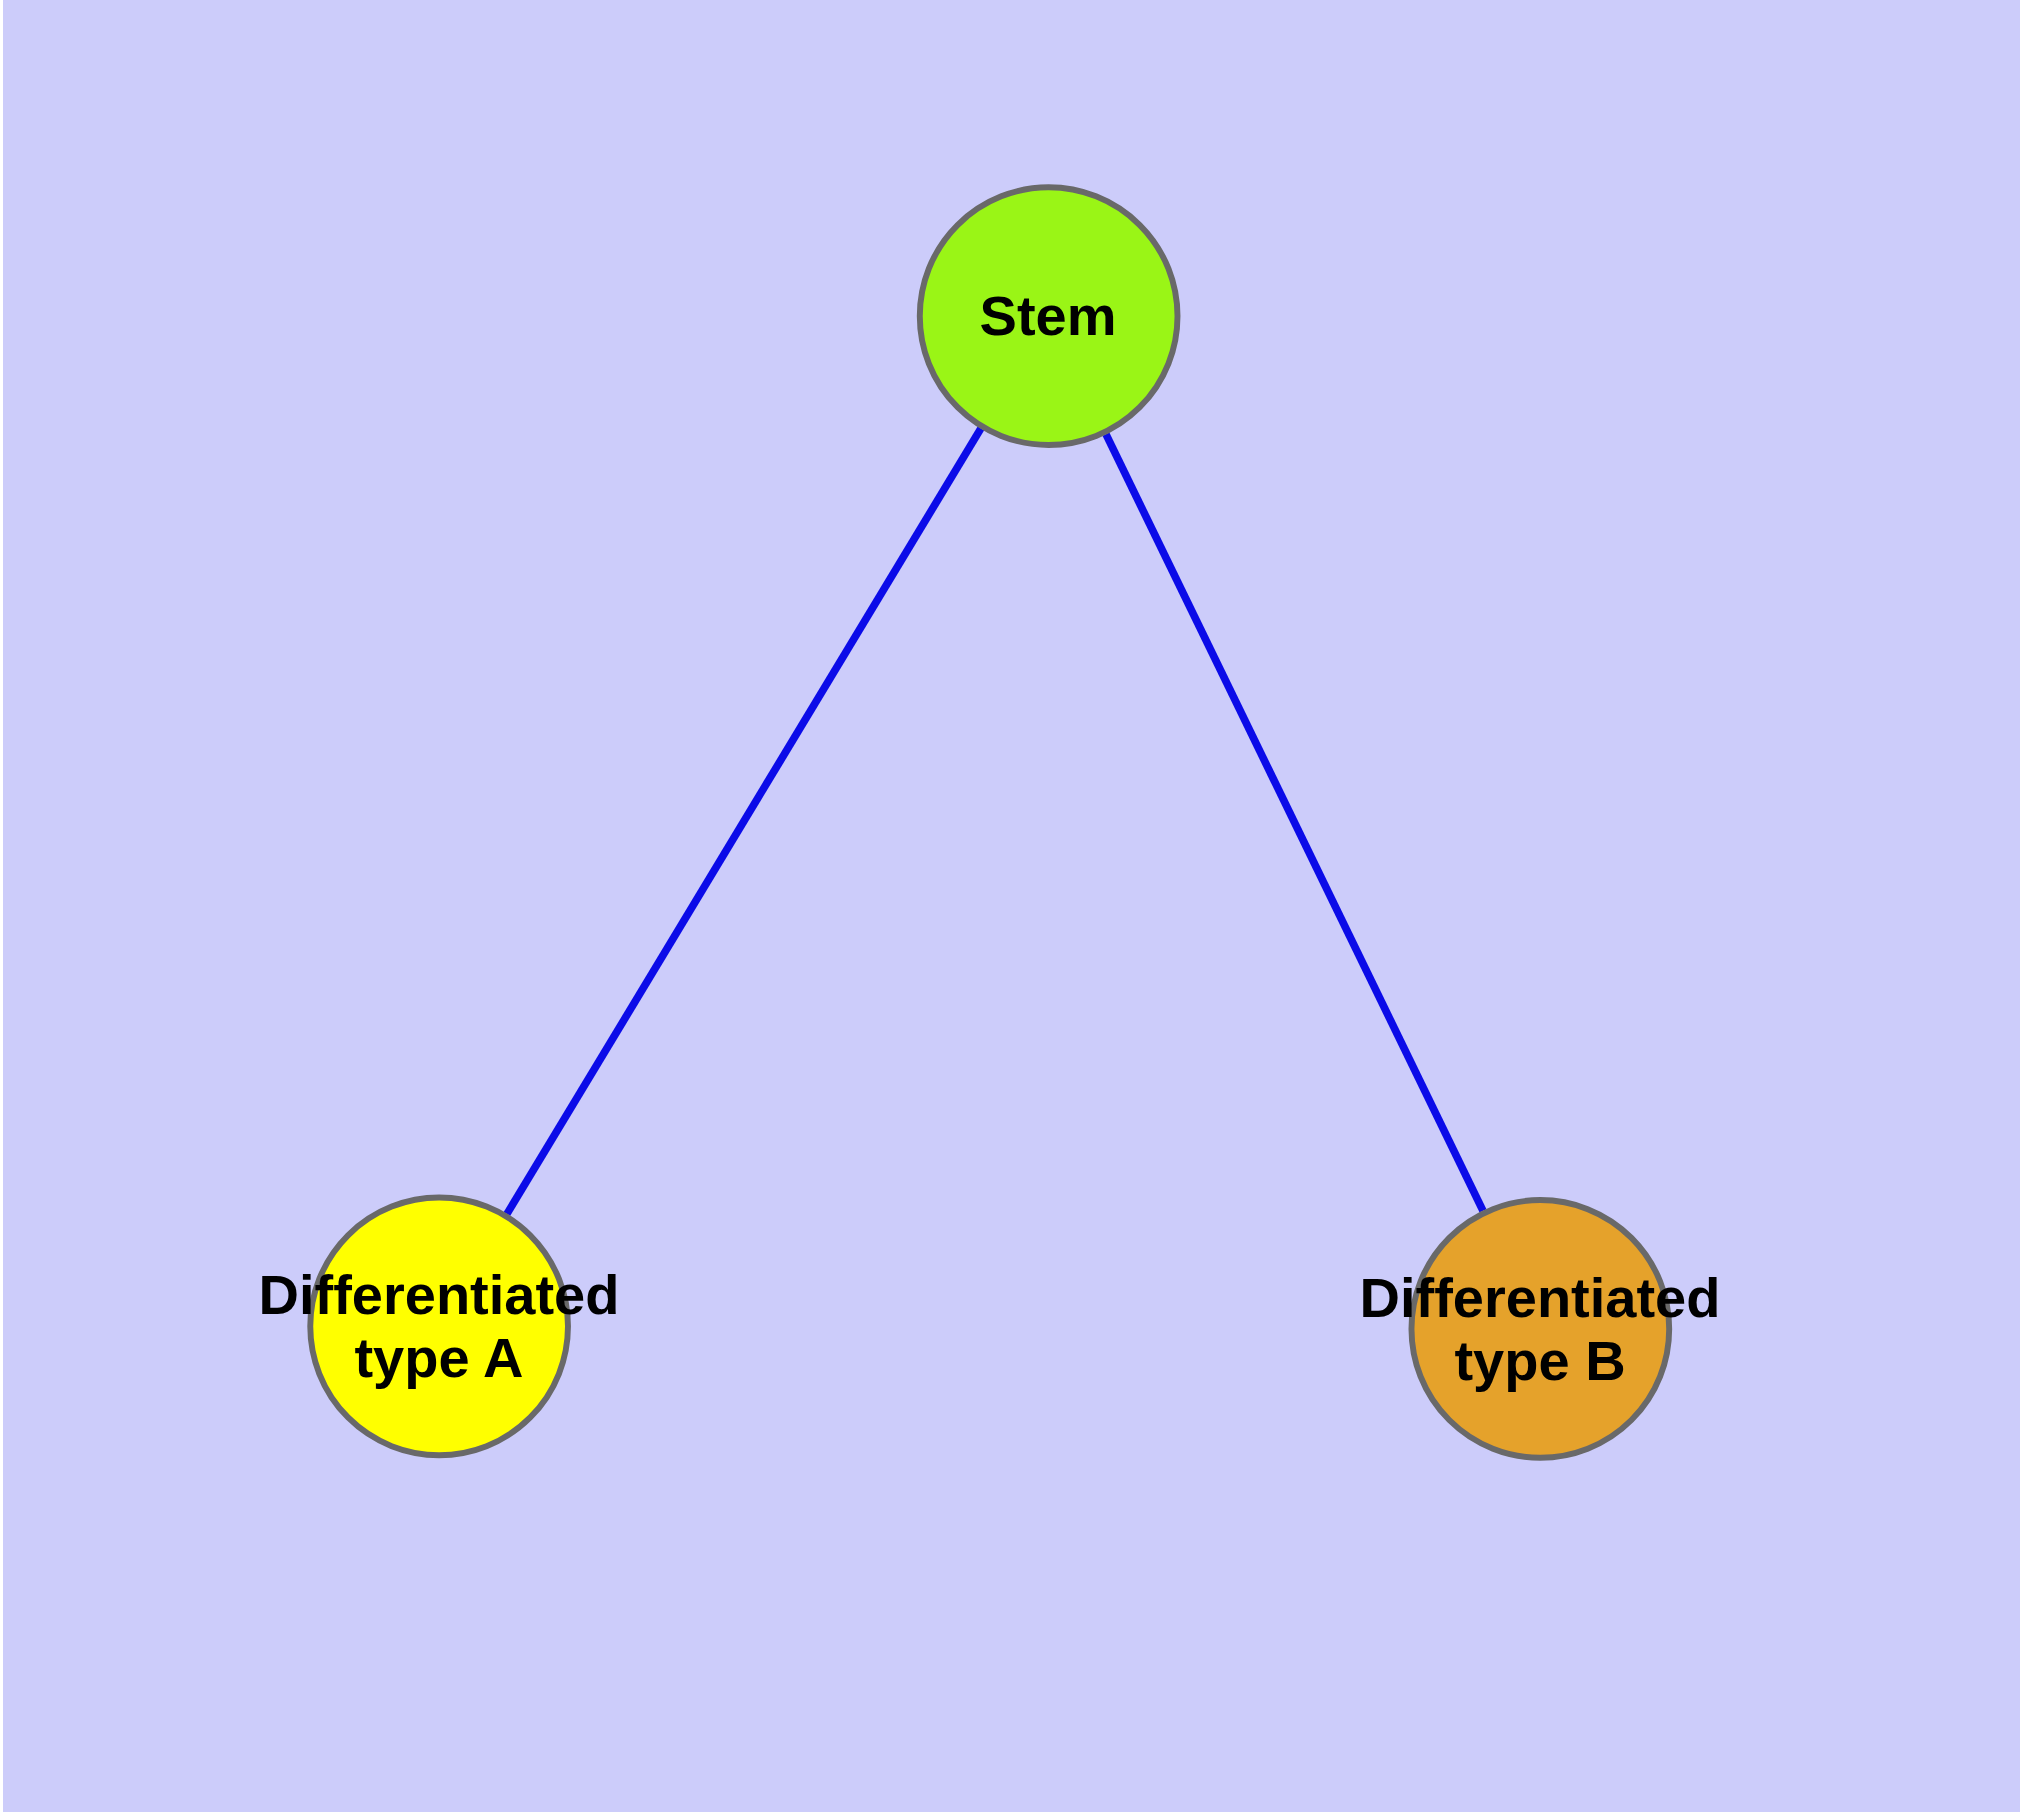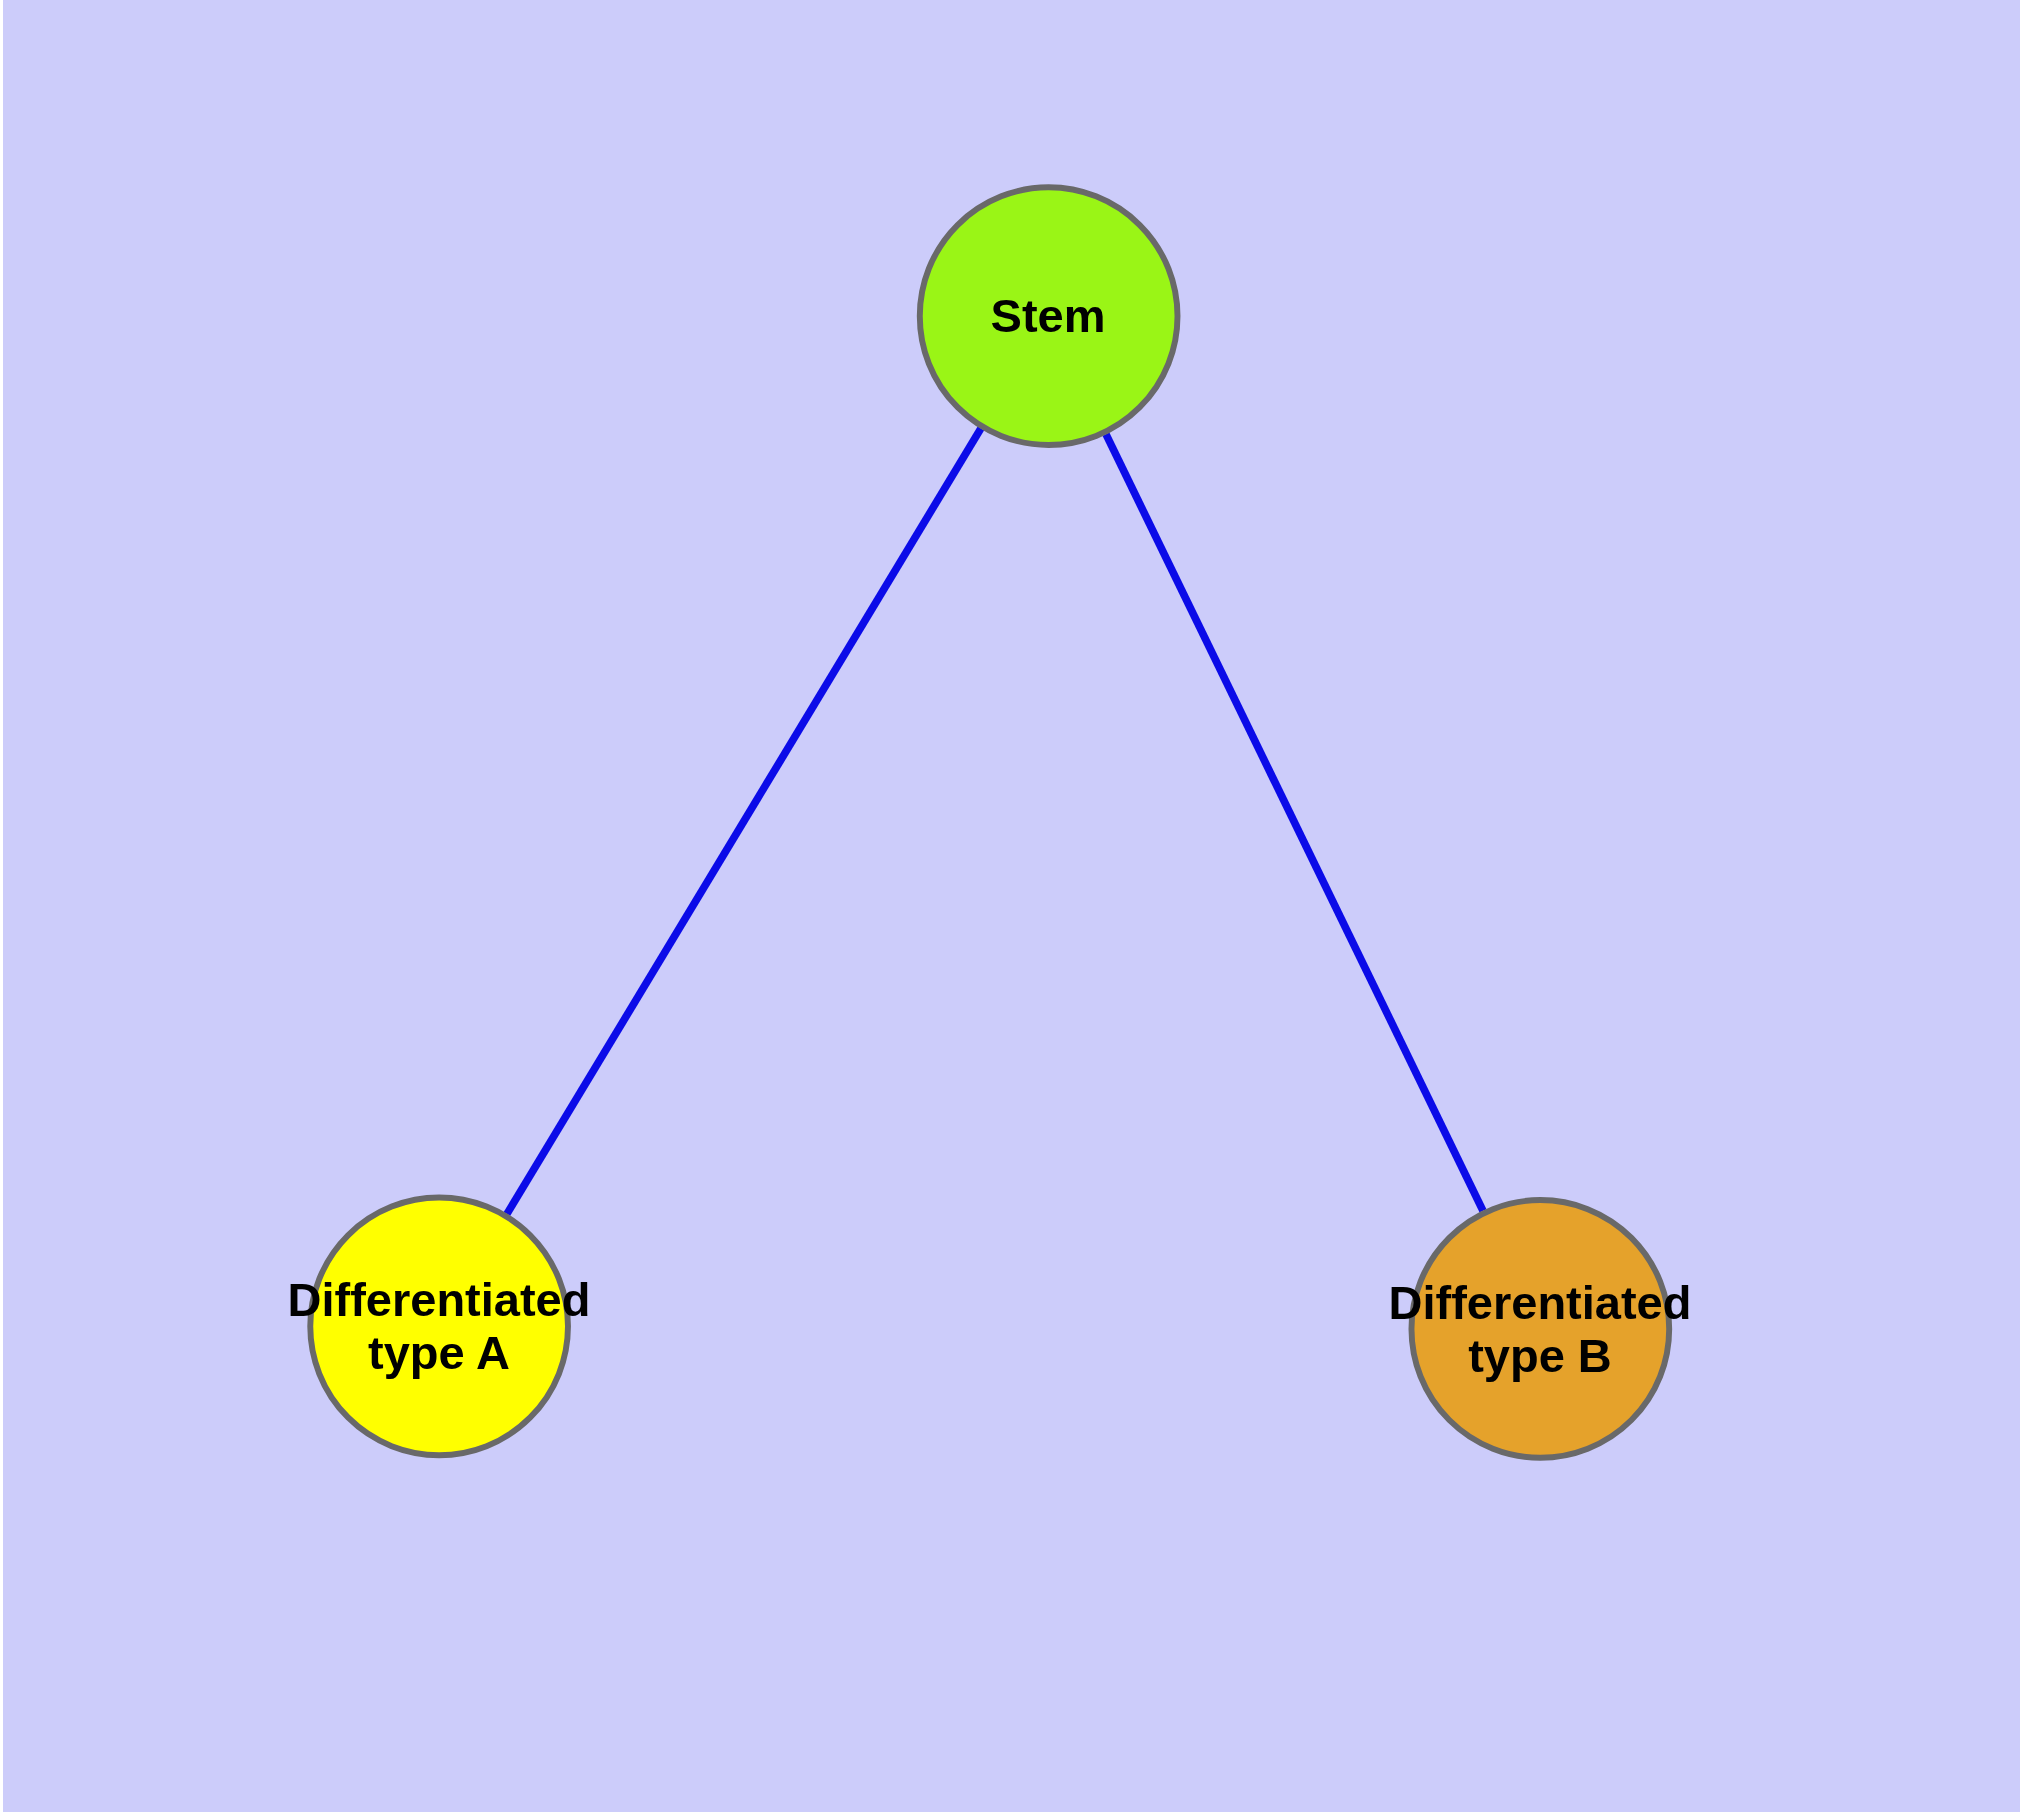--- a/index.html
+++ b/index.html
@@ -39,21 +39,21 @@
   }
   .node-circle {
     stroke: #696969;
     stroke-width: 7;
   }
   .node-label {
     position: absolute;
     text-align: center;
     font-family: "Liberation Sans", sans-serif;
     font-weight: bold;
-    font-size: 47px;
+    font-size: 56px;
     line-height: 1.13;
     color: #000000;
     white-space: pre;
     transform: translate(-50%, -50%);
     pointer-events: none;
   }
 </style>
 </head>
 <body>
 

